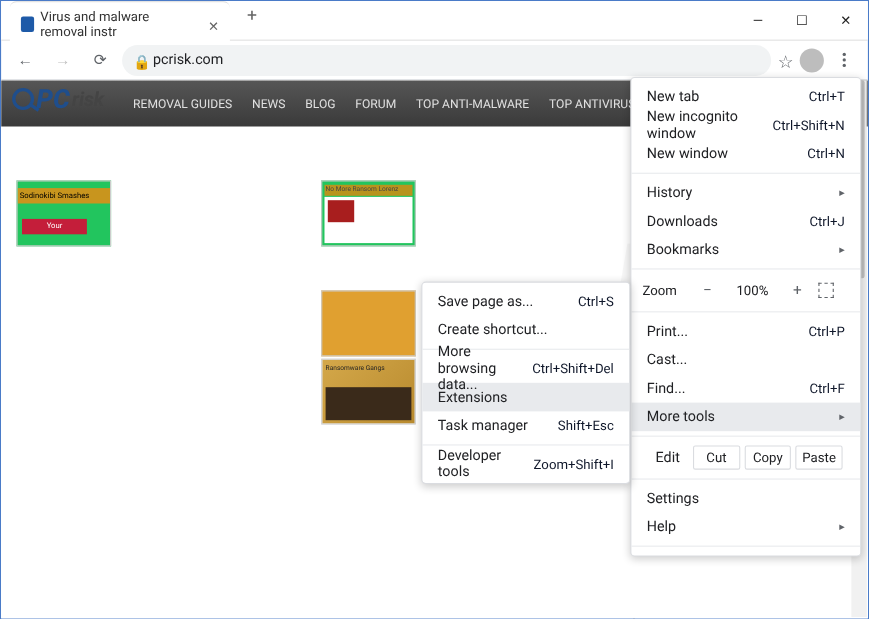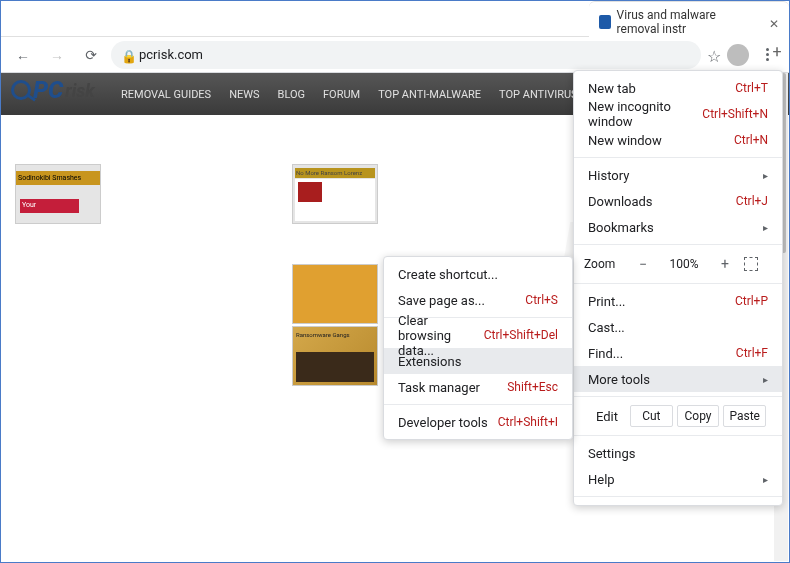--- a/index.html
+++ b/index.html
@@ -1,19 +1,19 @@
 <!DOCTYPE html>
 <html><head>
   <meta charset="utf-8">
   <style>
     * { margin: 0; padding: 0; box-sizing: border-box; font-family: -apple-system, "Segoe UI", Roboto, Arial, sans-serif; }
     body { width: 790px; height: 563px; background: #fff; overflow: hidden; position: relative; border: 1px solid #4a7bc8; }
     
     
-    .titlebar { height: 36px; background: #fff; display: flex; align-items: flex-end; border-bottom: 1px solid #e0e0e0; flex-direction: column; }
+    .titlebar { height: 36px; background: #fff; display: flex; align-items: flex-start; border-bottom: 1px solid #e0e0e0; }
     .tab { display: flex; align-items: center; gap: 6px; padding: 6px 10px; margin-left: 8px; background: #fff; border-radius: 6px 6px 0 0; max-width: 200px; font-size: 12px; color: #333; border-top: 1px solid #e0e0e0; }
     .favicon { width: 14px; height: 14px; background: #1e5aa8; border-radius: 2px; }
     .tab-close { width: 10px; height: 10px; margin-left: 4px; color: #666; }
     .tab-new { width: 24px; height: 24px; margin-left: 8px; display: flex; align-items: center; justify-content: center; color: #666; font-size: 16px; }
     .window-controls { margin-left: auto; display: flex; }
     .wc { width: 40px; height: 36px; display: flex; align-items: center; justify-content: center; color: #222; font-size: 12px; }
     
     
     .addressbar { height: 36px; display: flex; align-items: center; padding: 0 8px; gap: 6px; border-bottom: 1px solid #dadce0; }
     .nav-btn { width: 28px; height: 28px; display: flex; align-items: center; justify-content: center; border-radius: 50%; color: #5f6368; font-size: 14px; }
@@ -39,23 +39,23 @@
     .logo-mag::after { content: ''; position: absolute; width: 10px; height: 3px; background: #1f4e8c; right: -8px; bottom: -2px; transform: rotate(35deg); }
     .navitem { white-space: nowrap; }
     
     .content { display: flex; padding: 10px 14px; gap: 18px; }
     .main { flex: 1; }
     .section-title { font-size: 20px; color: #1f4e8c; font-weight: 400; border-bottom: 1px solid #d0d0d0; padding-bottom: 4px; margin-bottom: 10px; }
     
     .newsgrid { display: flex; gap: 12px; }
     .col { flex: 1; font-size: 12px; color: #444; line-height: 1.45; }
     .article { margin-bottom: 10px; }
-    .thumb { float: left; width: 86px; height: 60px; margin: 0 6px 2px 0; background: #e5e5e5; border: 1px solid #ccc; position: relative; overflow: hidden; }
+    .thumb { float: left; width: 86px; height: 60px; margin: 0 6px 2px 0; background: #22c55e; border: 1px solid #ccc; position: relative; overflow: hidden; }
     .thumb1-band { position: absolute; top: 6px; left: 0; right: 0; height: 14px; background: #c8951e; font-size: 7px; color: #000; padding: 2px; }
-    .thumb1-red { position: absolute; bottom: 10px; left: 4px; right: 21px; height: 14px; background: #c41e3a; font-size: 7px; color:#fff; text-align:left; padding:1px 2px;}
+    .thumb1-red { position: absolute; bottom: 10px; left: 4px; right: 21px; height: 14px; background: #c41e3a; font-size: 7px; color:#fff; text-align:center; padding:1px 2px;}
     .thumb2-band { position: absolute; top: 3px; left: 2px; right: 2px; height: 10px; background: #b8941e; font-size: 6px; padding:1px;}
     .thumb2-body { position: absolute; top: 14px; left: 2px; right: 2px; bottom: 2px; background: #fff; }
     .thumb2-red { position: absolute; left: 3px; top: 3px; width: 24px; height: 20px; background: #a81e1e; }
     .thumb3 { background: linear-gradient(135deg, #d4a84a, #b88a2e); }
     .thumb3-txt { position:absolute; top:4px; left:3px; font-size:6px; color:#222;}
     .thumb3-dark { position:absolute; bottom:3px; left:3px; right:3px; height:30px; background:#3a2a1a; }
     .article-title { color: #1f4e8c; font-weight: 700; font-size: 12px; }
     .col .article-body { text-align: justify; }
     
     .sidebar { width: 200px; font-size: 12px; color: #444; }
@@ -70,21 +70,21 @@
     .medium { font-size: 8px; color: #666; font-weight: 700; }
     .sb-desc { text-align: center; font-size: 12px; }
     .sb-section { margin-top: 24px; font-size: 18px; color: #1f4e8c; border-bottom: 1px solid #d0d0d0; padding-bottom: 4px; }
     .sb-para { margin-top: 10px; font-size: 12px; }
     
     
     .menu { position: absolute; background: #fff; border: 1px solid #dadce0; border-radius: 4px; box-shadow: 0 2px 8px rgba(0,0,0,0.2); font-size: 13px; color: #202124; z-index: 100; padding: 4px 0; }
     .menu1 { right: 6px; top: 69px; width: 210px; }
     .mi { display: flex; align-items: center; justify-content: space-between; padding: 5px 14px; height: 26px; }
     .mi:hover, .mi.hl { background: #e8eaed; }
-    .mi-accel { color: #b91c1c; font-size: 12px; }
+    .mi-accel { color: #0f172a; font-size: 12px; }
     .mi-arrow { color: #5f6368; font-size: 10px; }
     .sep { height: 1px; background: #e8eaed; margin: 4px 0; }
     .zoom-row { display: flex; align-items: center; padding: 4px 10px; gap: 8px; font-size: 12px; color: #5f6368; height: 30px;}
     .zoom-label { flex: 0 0 40px; color: #202124; }
     .zb { width: 22px; text-align: center; font-size: 14px; }
     .zv { width: 44px; text-align: center; color: #202124; }
     .full { width: 14px; height: 14px; border: 1px dashed #5f6368; }
     .edit-row { display: flex; align-items: center; padding: 4px 16px; gap: 4px; height: 30px;}
     .edit-label { flex: 0 0 36px; color: #202124; padding-left:6px;}
     .edit-btn { flex: 1; text-align: center; border: 1px solid #dadce0; padding: 3px 0; font-size: 12px; border-radius: 2px; }
@@ -291,36 +291,36 @@
     </div>
   <div class="mi">
       <span>Help</span>
       <span class="mi-arrow">▸</span>
     </div>
   <div class="sep"></div>
 </div>
 
 <div class="menu menu2">
   <div class="mi">
-      <span>Create shortcut...</span>
-    </div>
-  <div class="mi">
       <span>Save page as...</span>
       <span class="mi-accel">Ctrl+S</span>
     </div>
-  <div class="sep"></div>
-  <div class="mi">
-      <span>Clear browsing data...</span>
+  <div class="mi">
+      <span>Create shortcut...</span>
+    </div>
+  <div class="sep"></div>
+  <div class="mi">
+      <span>More browsing data...</span>
       <span class="mi-accel">Ctrl+Shift+Del</span>
     </div>
   <div class="mi hl">
       <span>Extensions</span>
     </div>
   <div class="mi">
       <span>Task manager</span>
       <span class="mi-accel">Shift+Esc</span>
     </div>
   <div class="sep"></div>
   <div class="mi">
       <span>Developer tools</span>
-      <span class="mi-accel">Ctrl+Shift+I</span>
+      <span class="mi-accel">Zoom+Shift+I</span>
     </div>
 </div>
 
 </body></html>

